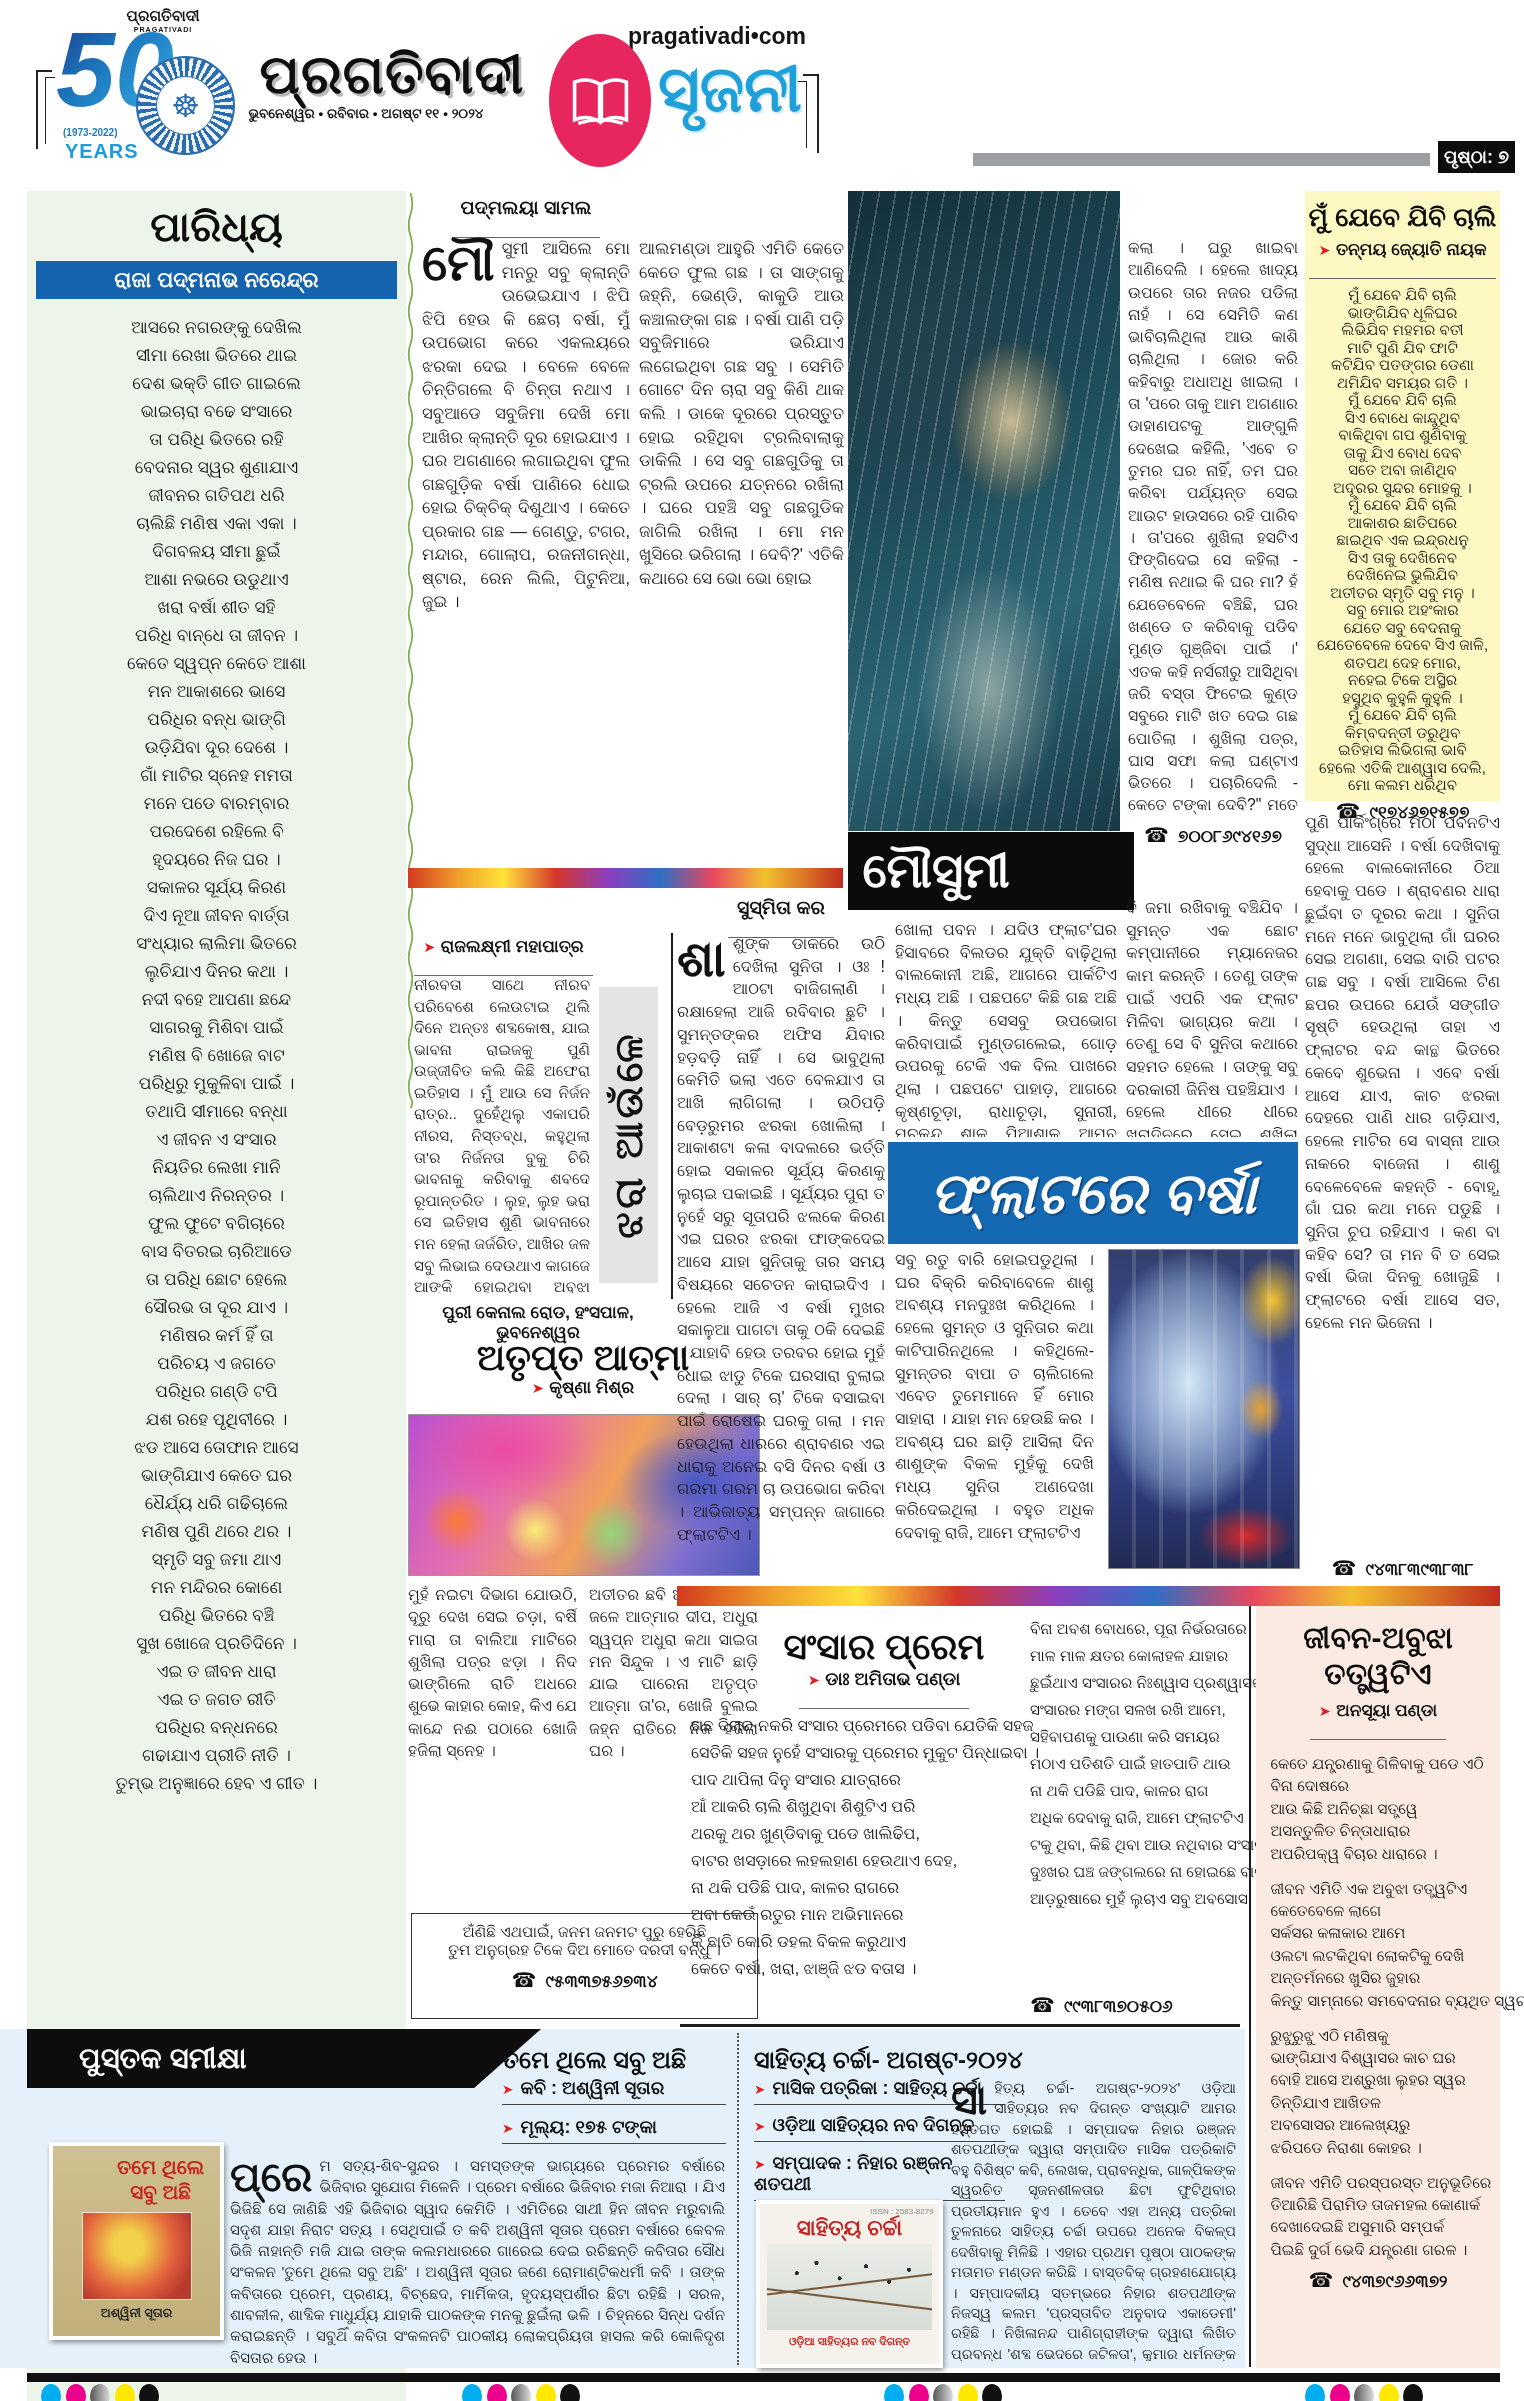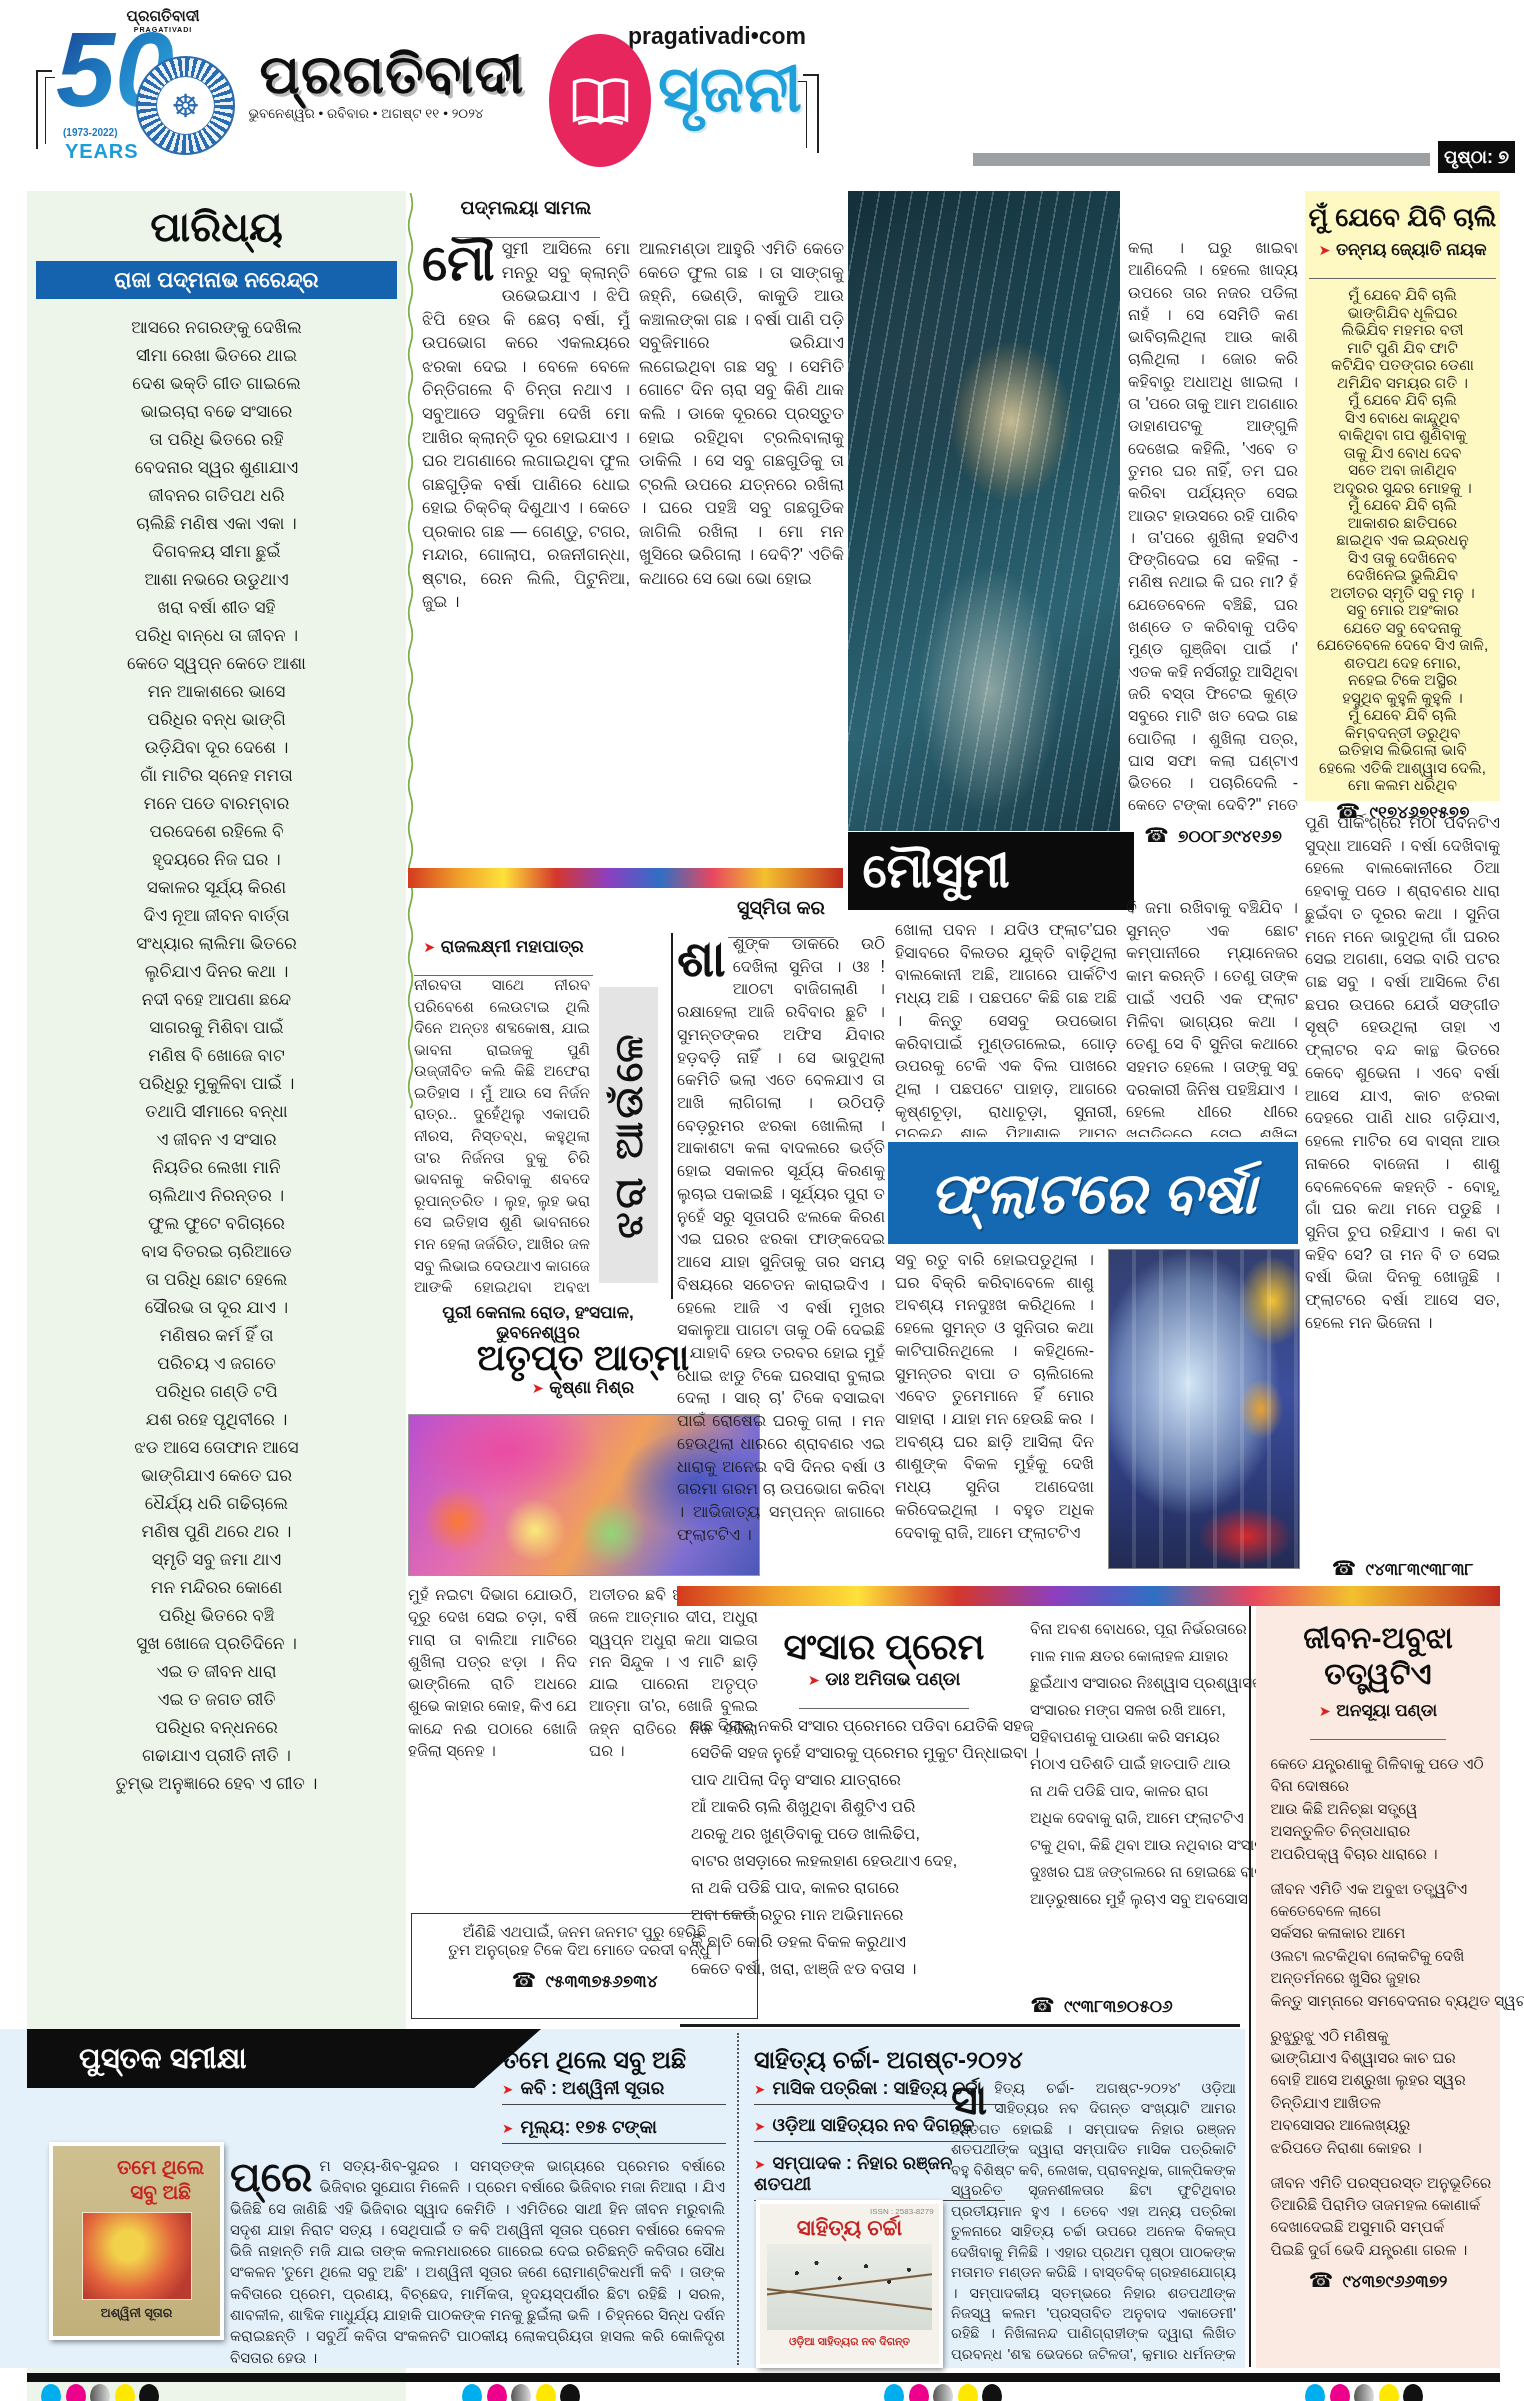--- a/index.html
+++ b/index.html
@@ -101,21 +101,21 @@
     <div style="font-weight:bold;font-size:7.2px;letter-spacing:0.9px;">PRAGATIVADI</div>
   </div>
   <div class="abs logo50" style="left:56px;top:16px;">50</div>
   <div class="abs" style="left:63px;top:127px;font-size:10px;font-weight:bold;color:#1e7ac0;">(1973-2022)</div>
   <div class="abs" style="left:65px;top:140px;font-size:20px;font-weight:900;color:#1e9cd8;letter-spacing:0.9px;">YEARS</div>
   <div class="abs emblem" style="left:136px;top:56px;">
     <div class="emblem-in">☸</div>
   </div>
 
   <div class="abs masthead center" style="left:235px;top:43px;width:314px;">ପ୍ରଗତିବାଦୀ</div>
-  <div class="abs center" style="left:235px;top:106px;width:262px;font-size:13.5px;font-weight:normal;">ଭୁବନେଶ୍ୱର • ରବିବାର • ଅଗଷ୍ଟ ୧୧ • ୨୦୨୪</div>
+  <div class="abs center" style="left:235px;top:106px;width:262px;font-size:13.5px;font-weight:bold;">ଭୁବନେଶ୍ୱର • ରବିବାର • ଅଗଷ୍ଟ ୧୧ • ୨୦୨୪</div>
 
   <div class="abs" style="left:628px;top:23px;font-size:23px;font-weight:800;">pragativadi•com</div>
   <div class="abs pinkdot" style="left:549px;top:34px;width:102px;height:133px;">
     <svg width="59" height="52" viewBox="0 0 66 58">
       <path d="M4 8 Q18 2 32 10 L32 52 Q18 44 4 50 Z" fill="none" stroke="#fff" stroke-width="4"></path>
       <path d="M62 8 Q48 2 34 10 L34 52 Q48 44 62 50 Z" fill="none" stroke="#fff" stroke-width="4"></path>
       <path d="M8 54 Q33 46 58 54" fill="none" stroke="#fff" stroke-width="4"></path>
     </svg>
   </div>
   <div class="abs srujani" style="left:658px;top:52px;">ସୃଜନୀ</div>

